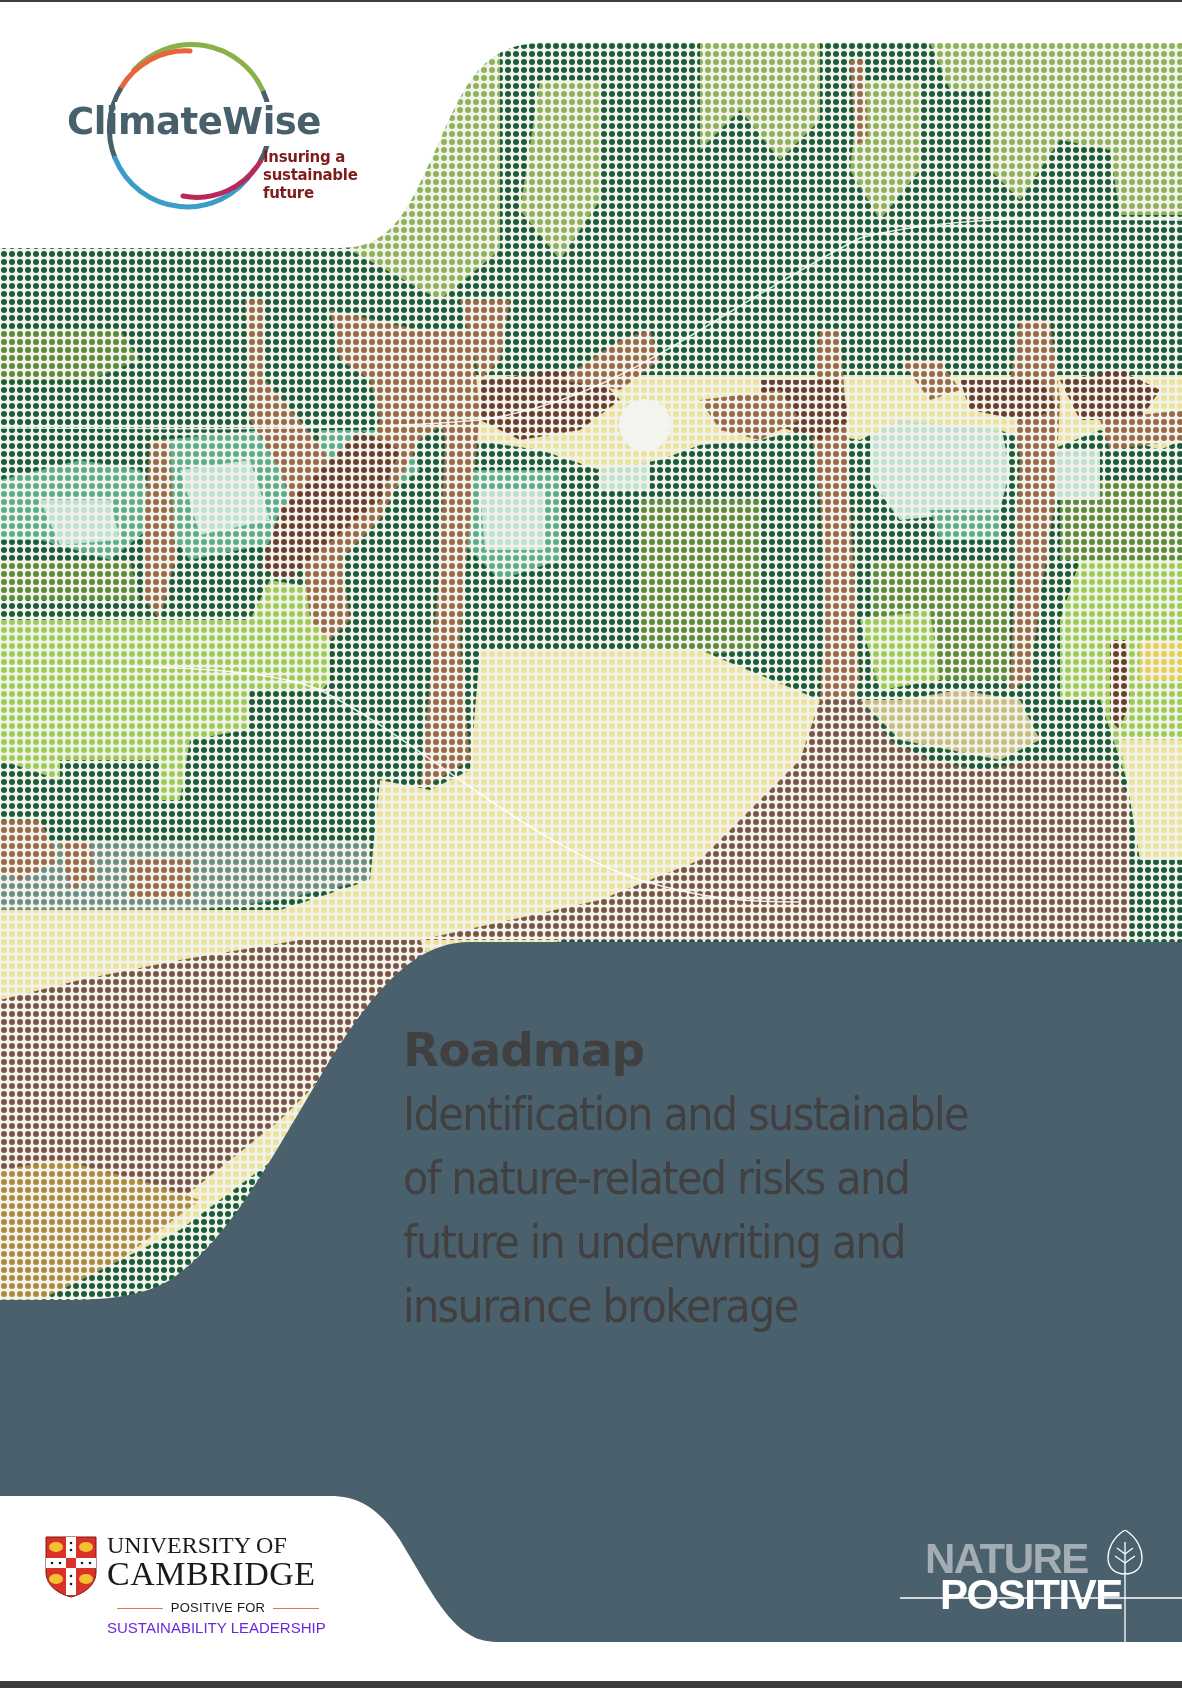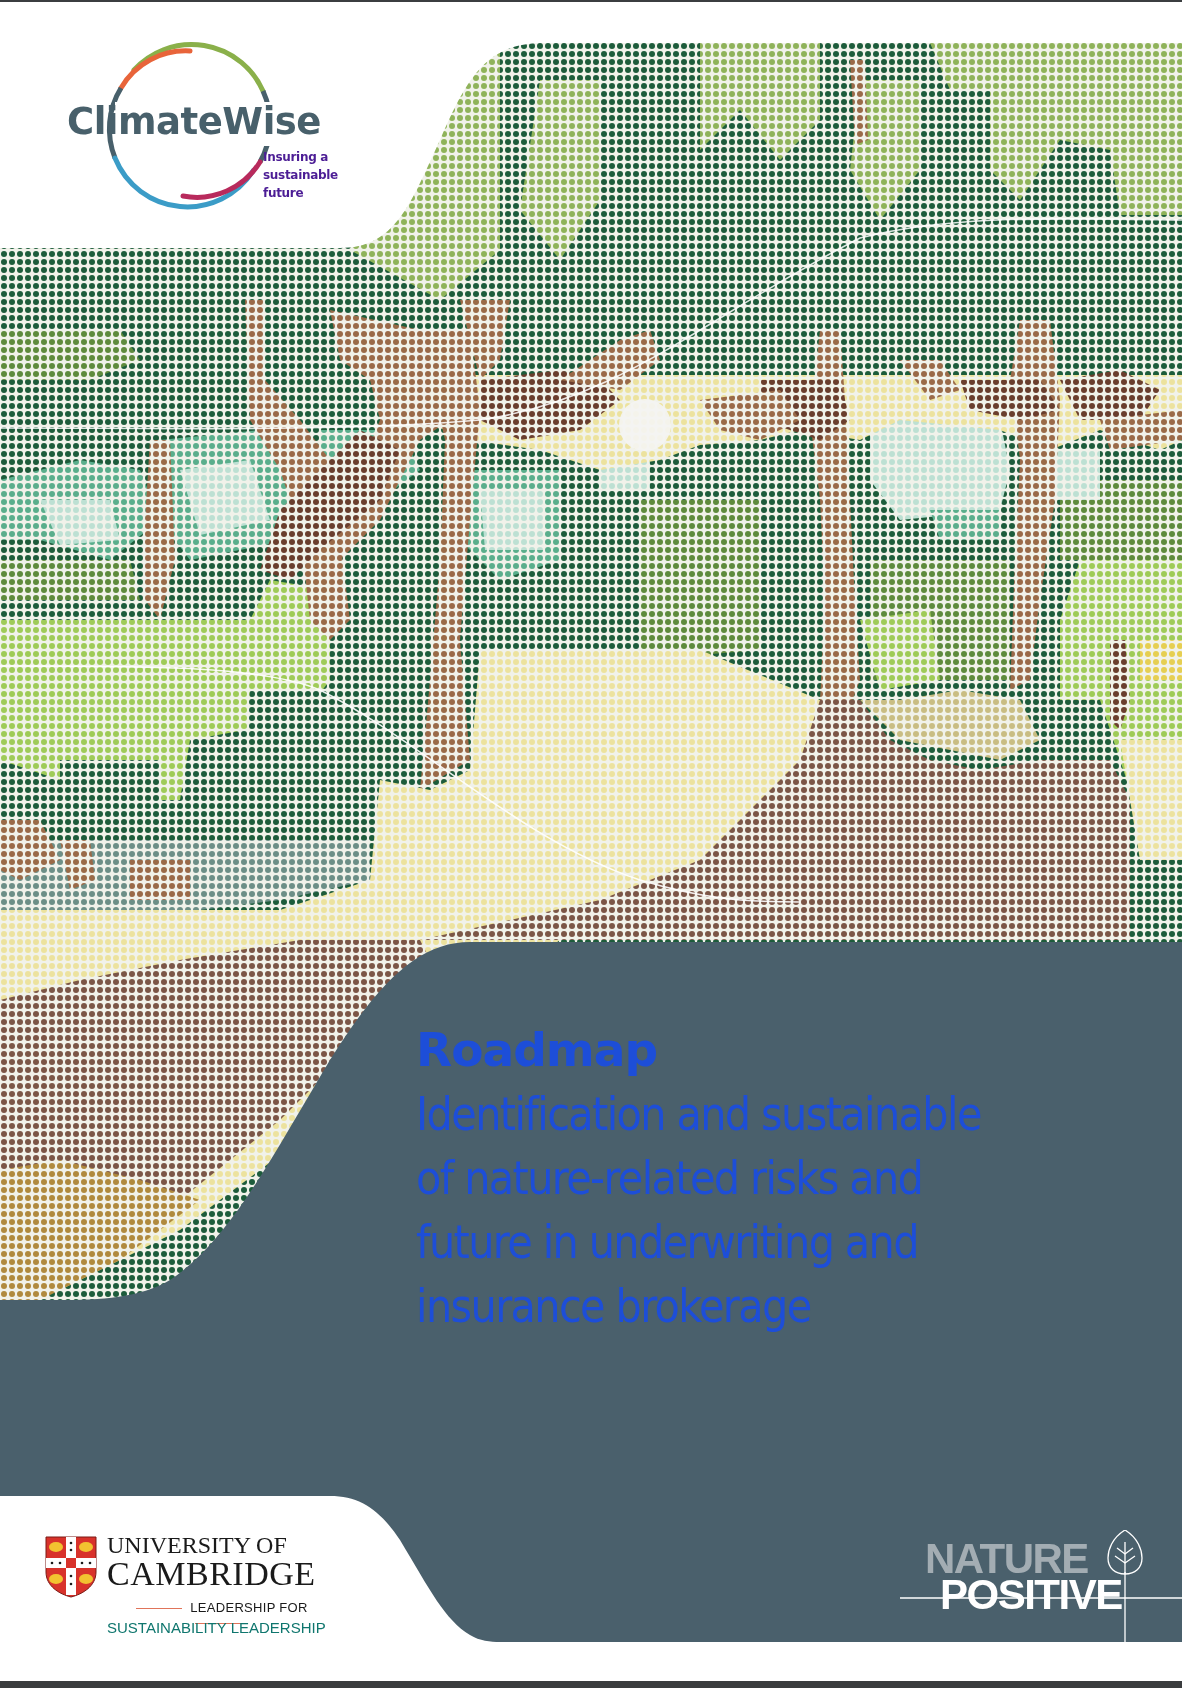--- a/index.html
+++ b/index.html
@@ -4,51 +4,51 @@
   <style>
     html, body { margin: 0; padding: 0; }
     body {
       width: 1182px; height: 1688px; position: relative; overflow: hidden;
       background: #ffffff;
       font-family: "Liberation Sans", sans-serif;
     }
     .top-bar { position: absolute; left: 0; top: 0; width: 1182px; height: 2px; background: #3b3e40; }
     .bottom-bar { position: absolute; left: 0; top: 1681px; width: 1182px; height: 7px; background: #3a3c3e; }
     #art { position: absolute; left: 0; top: 0; }
-    .title-block { position: absolute; left: 416px; top: 1022px; width: 740px; color: #1d4ed8; }
+    .title-block { position: absolute; left: 403px; top: 1022px; width: 740px; color: #404040; }
     .title-main {
       font-family: "DejaVu Sans", sans-serif; font-weight: bold; font-size: 47px;
       letter-spacing: -1px; line-height: 56px; margin: 0;
     }
     .title-sub {
       font-family: "DejaVu Sans", sans-serif; font-weight: normal; font-size: 46px;
       letter-spacing: -1.6px; line-height: 64px; margin: 4px 0 0 0; font-stretch: condensed;
     }
     .cw-logo { position: absolute; left: 55px; top: 38px; width: 320px; height: 175px; }
     .cw-name {
       position: absolute; left: 12px; top: 62px; font-family: "DejaVu Sans", sans-serif;
       font-weight: bold; font-size: 37px; color: #48606b; letter-spacing: -0.5px; margin: 0;
     }
     .cw-tag {
       position: absolute; left: 208px; top: 110px; font-family: "DejaVu Sans", sans-serif;
-      font-weight: bold; font-size: 12px; line-height: 18px; color: #4c1d95; letter-spacing: -0.3px;
+      font-weight: bold; font-size: 15px; line-height: 18px; color: #7f1d1d; letter-spacing: -0.3px;
     }
     .cam-logo { position: absolute; left: 45px; top: 1530px; width: 300px; height: 110px; }
     .cam-uni {
       position: absolute; left: 62px; top: 0px; font-family: "Liberation Serif", serif;
       font-size: 24px; line-height: 30px; color: #1a1a1a; letter-spacing: 0px; margin: 0;
     }
     .cam-uni2 { top: 29px; font-size: 34px; letter-spacing: 0.5px; }
     .cam-inst {
       position: absolute; left: 62px; top: 70px; width: 222px; text-align: center;
       font-size: 13px; color: #1a1a1a; letter-spacing: 0.3px;
     }
     .cam-inst .rule { display: inline-block; width: 46px; height: 1.5px; background: #e0745a; vertical-align: middle; margin: 0 8px; }
     .cam-lead {
-      position: absolute; left: 62px; top: 89px; font-size: 15px; color: #0f766e; letter-spacing: 0px; white-space: nowrap;
+      position: absolute; left: 62px; top: 89px; font-size: 15px; color: #6d28d9; letter-spacing: 0px; white-space: nowrap;
     }
     .np-logo { position: absolute; left: 900px; top: 1530px; width: 282px; height: 112px; }
     .np-nature {
       position: absolute; left: 23px; top: 6px; font-family: Liberation Sans, sans-serif;
       font-weight: bold; font-size: 42px; line-height: 42px; color: #a3adb3; letter-spacing: -1.5px; margin: 2px;
     }
     .np-positive {
       position: absolute; left: 40px; top: 44px; font-family: "Liberation Sans", sans-serif;
       font-weight: bold; font-size: 42px; line-height: 42px; color: #ffffff; letter-spacing: -1.5px; margin: 0;
     }
@@ -203,21 +203,21 @@
       <circle cx="26" cy="14" r="1.3" fill="#1a1a1a"></circle>
     <circle cx="26" cy="40" r="1.3" fill="#1a1a1a"></circle>
       <circle cx="26" cy="48" r="1.3" fill="#1a1a1a"></circle>
     <circle cx="7" cy="27" r="1.3" fill="#1a1a1a"></circle>
       <circle cx="15" cy="27" r="1.3" fill="#1a1a1a"></circle>
     <circle cx="37" cy="27" r="1.3" fill="#1a1a1a"></circle>
       <circle cx="45" cy="27" r="1.3" fill="#1a1a1a"></circle>
   </svg>
   <div class="cam-uni">UNIVERSITY OF</div>
   <div class="cam-uni cam-uni2">CAMBRIDGE</div>
-  <div class="cam-inst"><span class="rule"></span><span>LEADERSHIP FOR</span><span class="rule"></span></div>
+  <div class="cam-inst"><span class="rule"></span><span>POSITIVE FOR</span><span class="rule"></span></div>
   <div class="cam-lead">SUSTAINABILITY LEADERSHIP</div>
 </div>
 
 <div class="np-logo">
   <svg class="np-svg" width="282" height="112" viewBox="0 0 282 112">
     <line x1="0" y1="68" x2="282" y2="68" stroke="#ffffff" stroke-width="1.3"></line>
     <line x1="225" y1="42" x2="225" y2="112" stroke="#ffffff" stroke-width="1.3"></line>
     <path d="M225,0 C212,8 208,20 208,28 C208,38 215,44 225,44 C235,44 242,38 242,28 C242,20 238,8 225,0 Z" fill="none" stroke="#ffffff" stroke-width="1.3"></path>
     <line x1="225" y1="12" x2="225" y2="44" stroke="#ffffff" stroke-width="1.3"></line>
     <path d="M217,18 L225,24 L233,18 M215,26 L225,33 L235,26" fill="none" stroke="#ffffff" stroke-width="1.3"></path>

